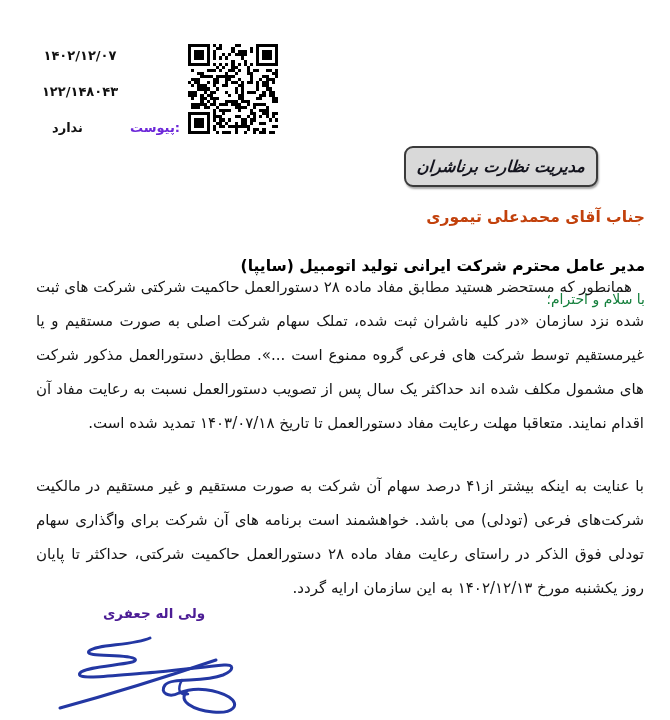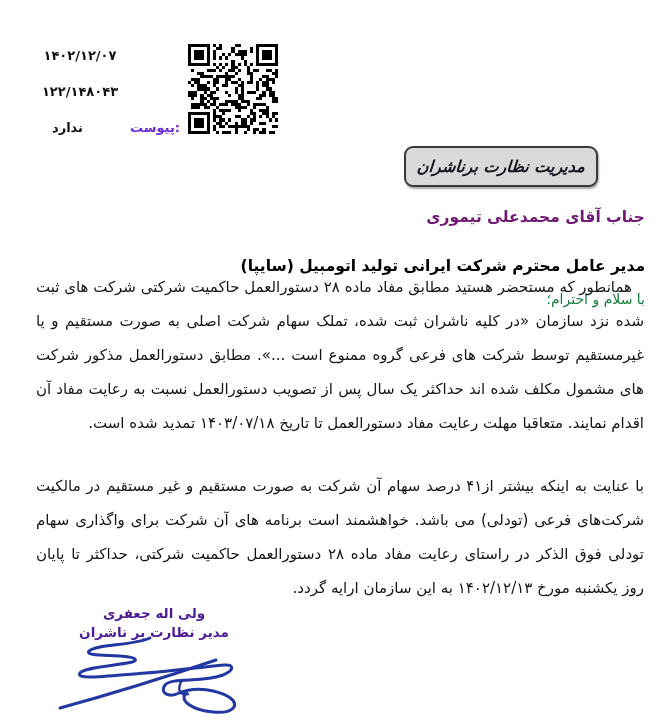--- a/index.html
+++ b/index.html
@@ -31,21 +31,21 @@
     box-shadow:1px 2px 2px rgba(0,0,0,.35);
     display:flex; align-items:center; justify-content:center;
   }
   .dept-box span {
     font-weight:bold; font-style:italic; font-size:16px; color:#14141e;
     direction:rtl; transform:skewX(-4deg);
   }
 
   
   .recipient { position:absolute; right:25px; top:206px; direction:rtl; text-align:right; }
-  .recipient .name  { font-weight:bold; font-size:15.5px; color:#701a75; line-height:22px; }
+  .recipient .name  { font-weight:bold; font-size:15.5px; color:#c2410c; line-height:22px; }
   .recipient .title { font-weight:bold; font-size:15.5px; color:#000; line-height:22px; margin-top:27px; }
   .recipient .greet { font-size:14px; color:#15803d; margin-top:14px; font-weight:normal; }
 
   
   .letter-body { position:absolute; left:36px; right:26px; top:270px; direction:rtl; }
   .letter-body p {
     text-align:justify; font-size:15px; color:#151515; line-height:34px;
   }
   .letter-body p.p1 { text-indent:12px; }
   .letter-body p.p2 { margin-top:29px; }
@@ -468,21 +468,20 @@
     <div class="greet">با سلام و احترام؛</div>
   </div>
 
   <div class="letter-body">
     <p class="p1">همانطور که مستحضر هستید مطابق مفاد ماده ۲۸ دستورالعمل حاکمیت شرکتی شرکت های ثبت شده نزد سازمان «در کلیه ناشران ثبت شده، تملک سهام شرکت اصلی به صورت مستقیم و یا غیرمستقیم توسط شرکت های فرعی گروه ممنوع است ...». مطابق دستورالعمل مذکور شرکت های مشمول مکلف شده اند حداکثر یک سال پس از تصویب دستورالعمل نسبت به رعایت مفاد آن اقدام نمایند. متعاقبا مهلت رعایت مفاد دستورالعمل تا تاریخ ۱۴۰۳/۰۷/۱۸ تمدید شده است.</p>
     <p class="p2">با عنایت به اینکه بیشتر از۴۱ درصد سهام آن شرکت به صورت مستقیم و غیر مستقیم در مالکیت شرکت‌های فرعی (تودلی) می باشد. خواهشمند است برنامه های آن شرکت برای واگذاری سهام تودلی فوق الذکر در راستای رعایت مفاد ماده ۲۸ دستورالعمل حاکمیت شرکتی، حداکثر تا پایان روز یکشنبه مورخ ۱۴۰۲/۱۲/۱۳ به این سازمان ارایه گردد.</p>
   </div>
 
   <div class="sig-block">
     <div>ولی اله جعفری</div>
-    <div>مدیر نظارت بر ناشران</div>
   </div>
 
   <svg class="sig-scribble" viewBox="0 0 220 102" fill="none">
     <path d="M114,18 C96,26 60,24 53,31 C47,38 93,33 99,39
              C105,45 50,45 44,53 C38,61 80,55 110,53
              C138,51 165,47 188,45 C198,44 199,50 187,55
              C166,63 136,57 129,65 C123,73 133,78 143,73
              C160,66 181,70 193,77 C205,85 197,94 177,92
              C157,90 141,81 151,71" stroke="#2337a3" stroke-width="3" stroke-linecap="round" stroke-linejoin="round"></path>
     <path d="M24,88 C68,76 130,57 180,40" stroke="#2337a3" stroke-width="3" stroke-linecap="round"></path>

